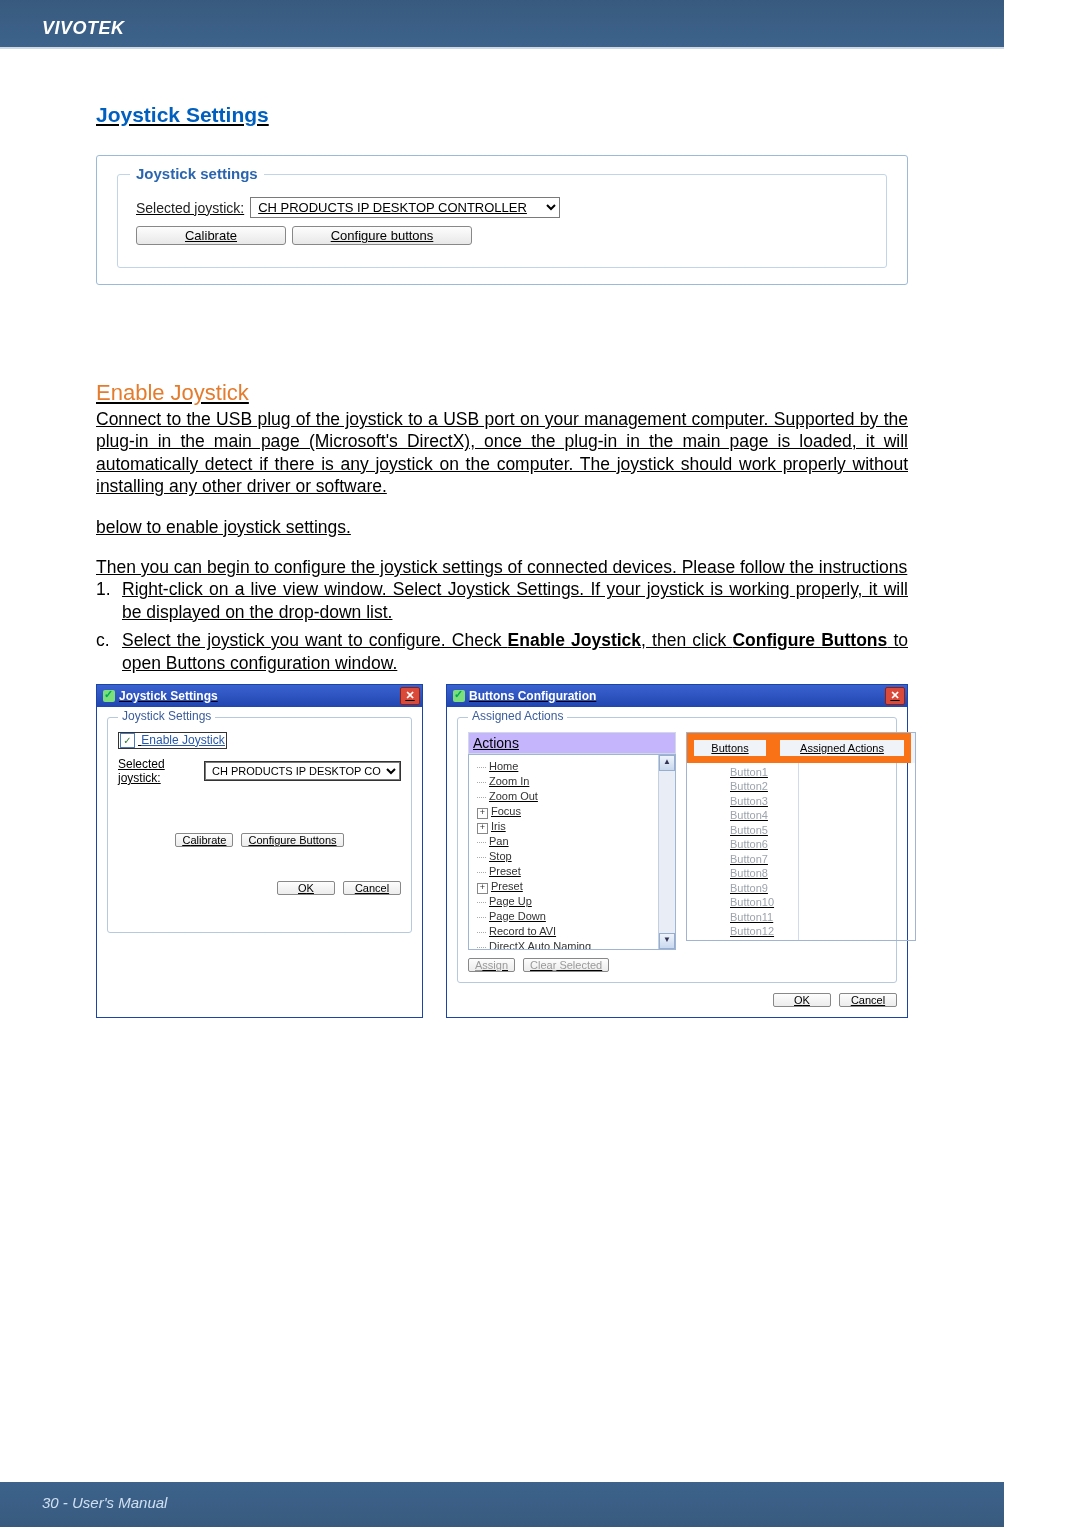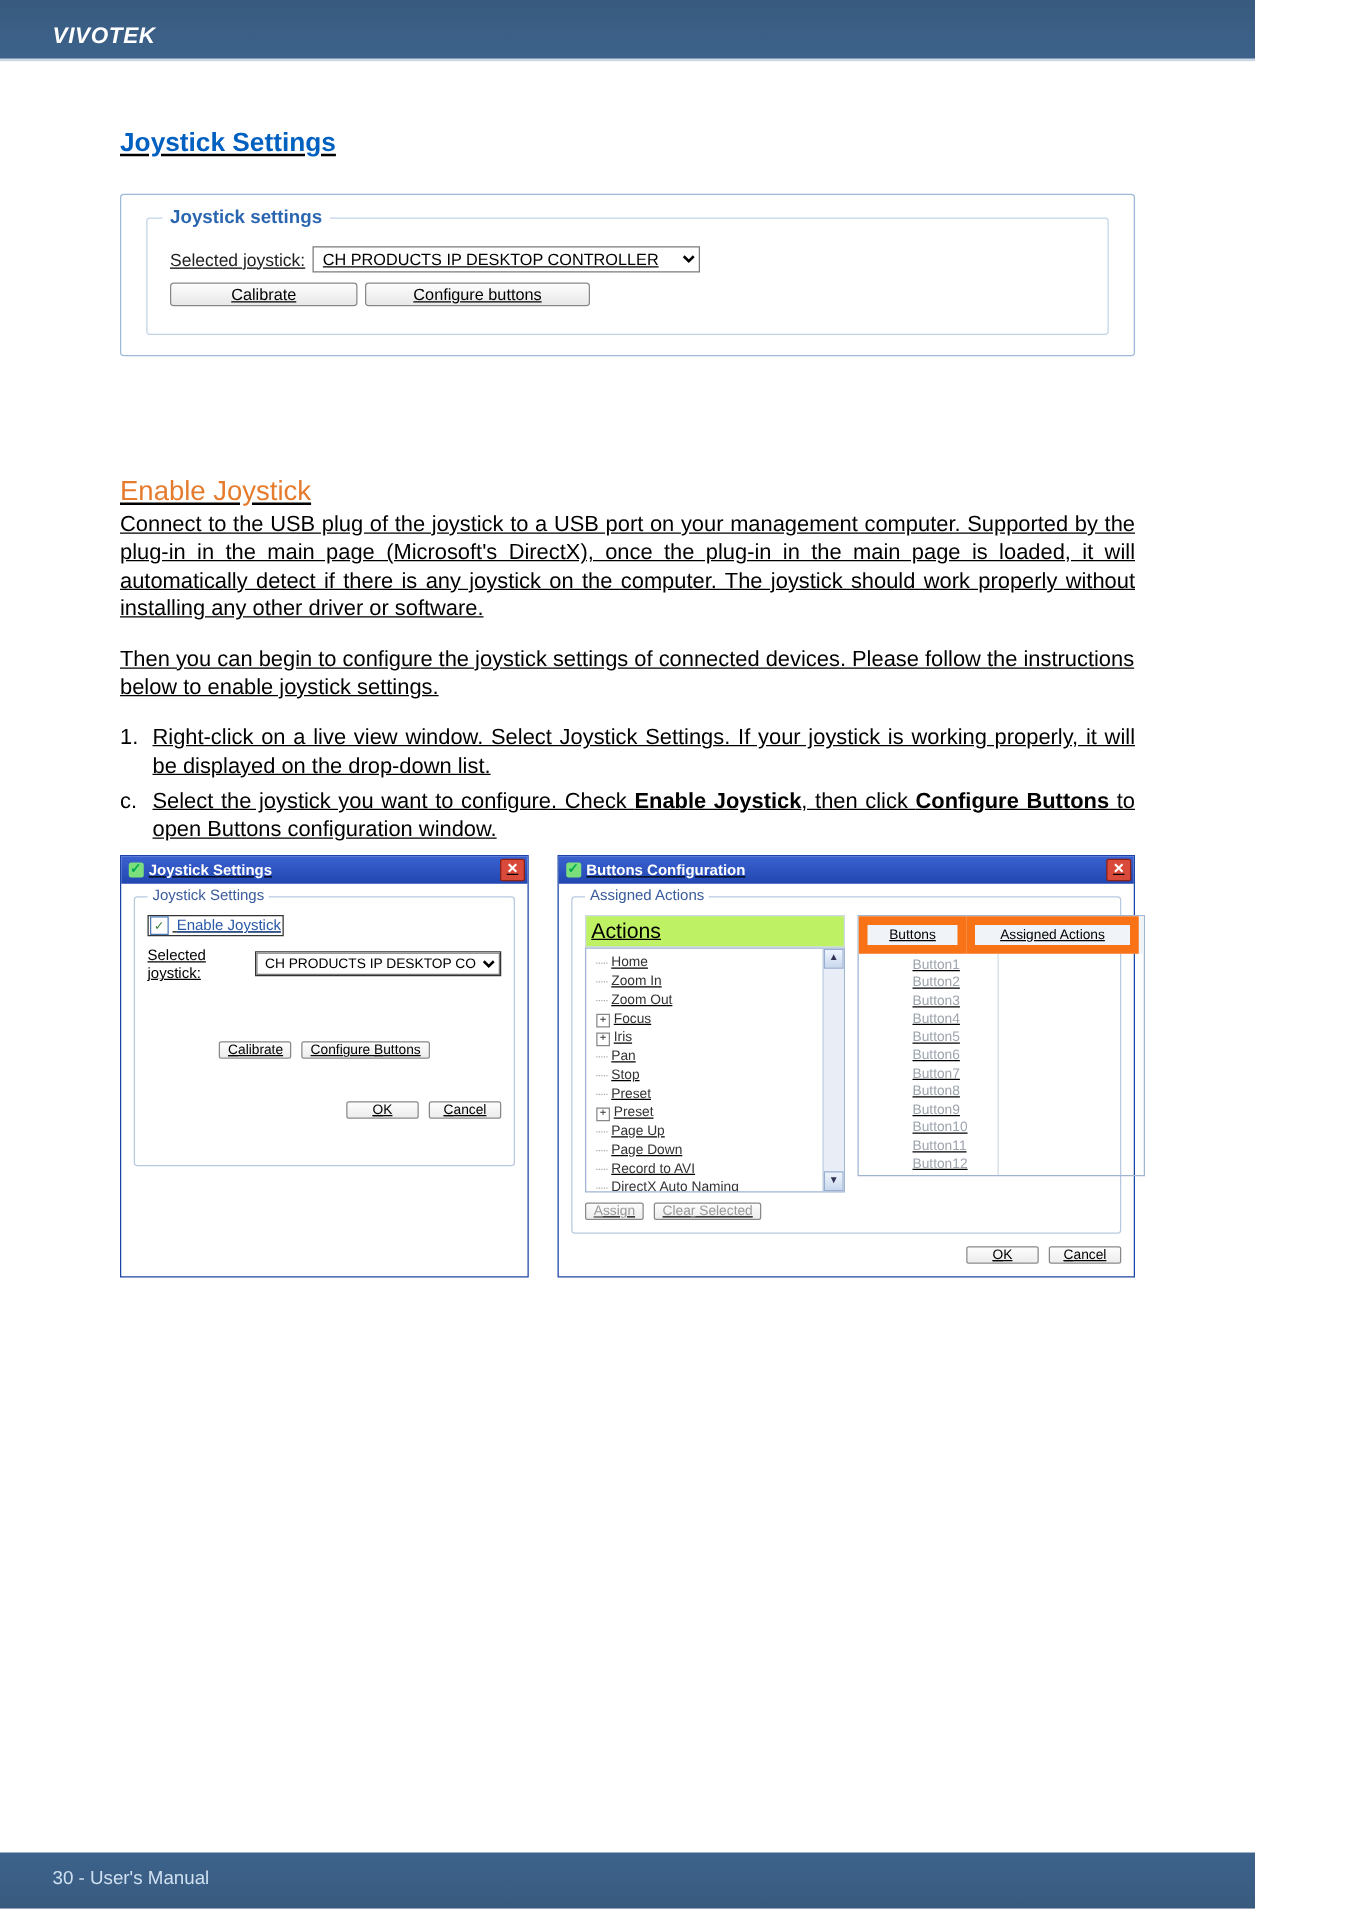--- a/index.html
+++ b/index.html
@@ -289,20 +289,21 @@
   .table-box .tbody .blank {
     width: 116px;
   }
 
   .footer {
     position: absolute;
     left: 0; right: 0; bottom: 0;
     background: linear-gradient(#3d638c, #385a7e);
     color: #cfe0f2;
     padding: 12px 42px 16px 42px;
+    font-style: italic;
     font-size: 15px;
   }
 </style>
 </head>
 <body>
 
 <div class="page">
   <div class="header">
     <span>VIVOTEK</span>
   </div>
@@ -322,22 +323,22 @@
         </div>
         <div class="row">
           <button class="btn" style="min-width:150px">Calibrate</button>
           <button class="btn" style="min-width:180px">Configure buttons</button>
         </div>
       </div>
     </div>
 
     <div class="h3">Enable Joystick</div>
     <div class="body-text">Connect to the USB plug of the joystick to a USB port on your management computer. Supported by the plug-in in the main page (Microsoft's DirectX), once the plug-in in the main page is loaded, it will automatically detect if there is any joystick on the computer. The joystick should work properly without installing any other driver or software.</div>
+    <div class="body-text">below to enable joystick settings.</div>
     <div class="body-text" style="margin-bottom:0">Then you can begin to configure the joystick settings of connected devices. Please follow the instructions</div>
-    <div class="body-text">below to enable joystick settings.</div>
 
     <ol class="steps">
       <li>
         <span class="num">1.</span>
         <span>Right-click on a live view window. Select Joystick Settings. If your joystick is working properly, it will be displayed on the drop-down list.</span>
       </li>
       <li>
         <span class="num">c.</span>
         <span>Select the joystick you want to configure. Check </span><b>Enable Joystick</b><span>, then click </span><b>Configure Buttons</b><span> to open Buttons configuration window.</span>
       </li>
@@ -385,21 +386,21 @@
           <span class="tick"></span>
           <span class="titletxt">Buttons Configuration</span>
           <span class="closebox">✕</span>
         </div>
         <div class="win-body">
           <div class="fs2">
             <div class="fs2-legend">Assigned Actions</div>
 
             <div class="flexrow" style="align-items:flex-start;gap:10px">
               <div class="flexcol">
-                <div style="border:1px solid #cfd9e8;background:#bef264;padding:2px 4px;font-size:17px;width:208px;box-sizing:border-box">Actions</div>
+                <div style="border:1px solid #cfd9e8;background:#c4b5fd;padding:2px 4px;font-size:14px;width:208px;box-sizing:border-box">Actions</div>
                 <div class="actions-box" id="actions-tree">
                   <div class="scroll-col">
                     <div class="scroll-btn">▲</div>
                     <div class="scroll-btn">▼</div>
                   </div>
                 <div class="tree-line"><span class="dash"></span><span>Home</span></div>
                     <div class="tree-line"><span class="dash"></span><span>Zoom In</span></div>
                     <div class="tree-line"><span class="dash"></span><span>Zoom Out</span></div>
                     <div class="tree-line"><span class="expander">+</span><span>Focus</span></div>
                     <div class="tree-line"><span class="expander">+</span><span>Iris</span></div>

